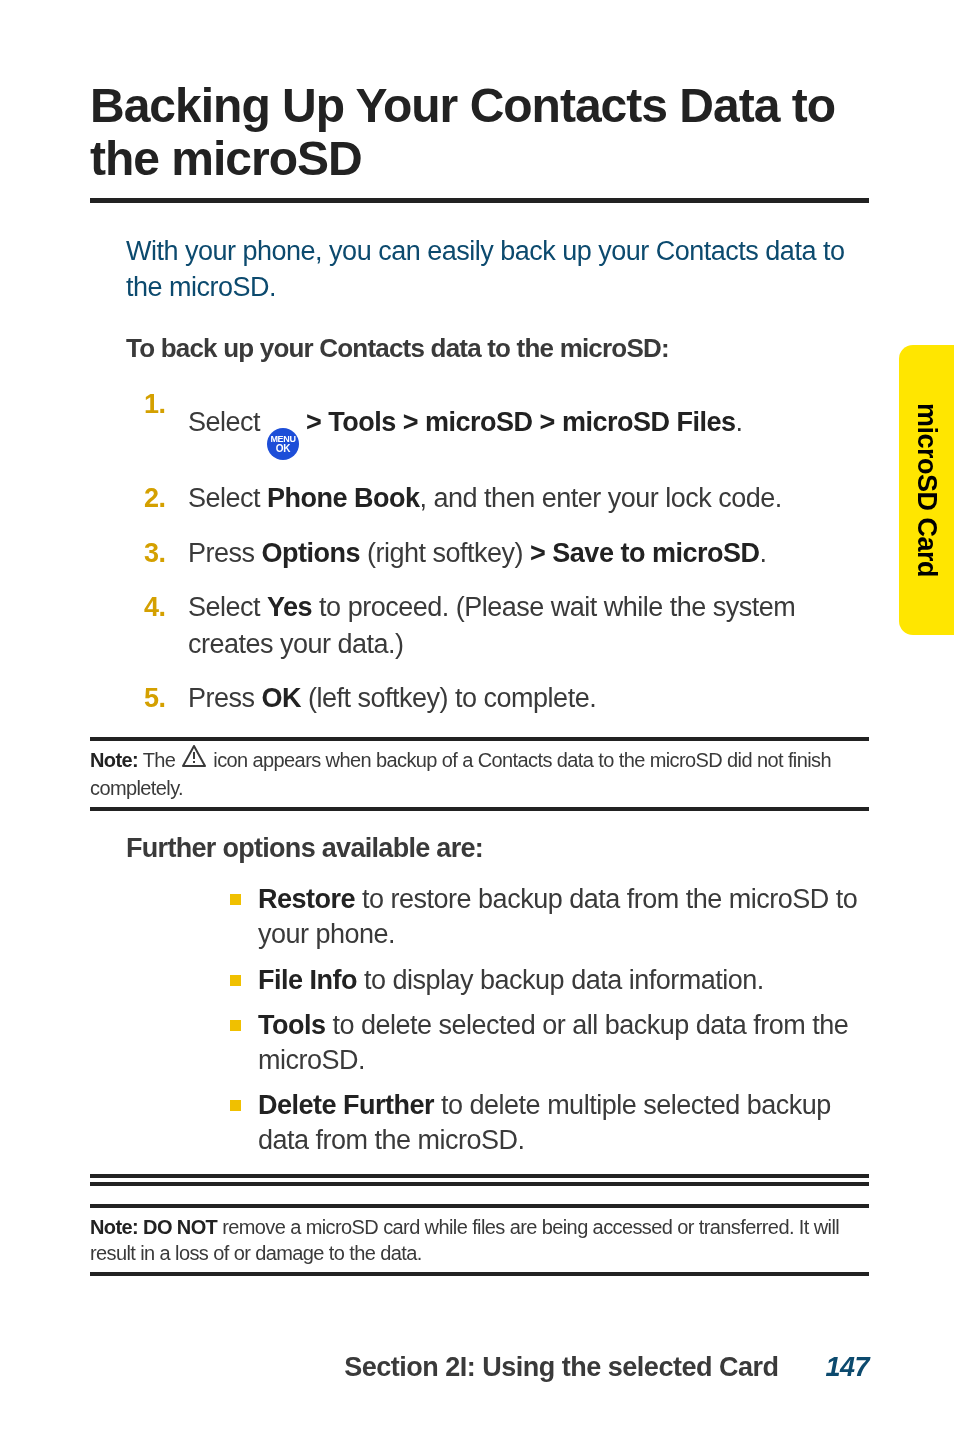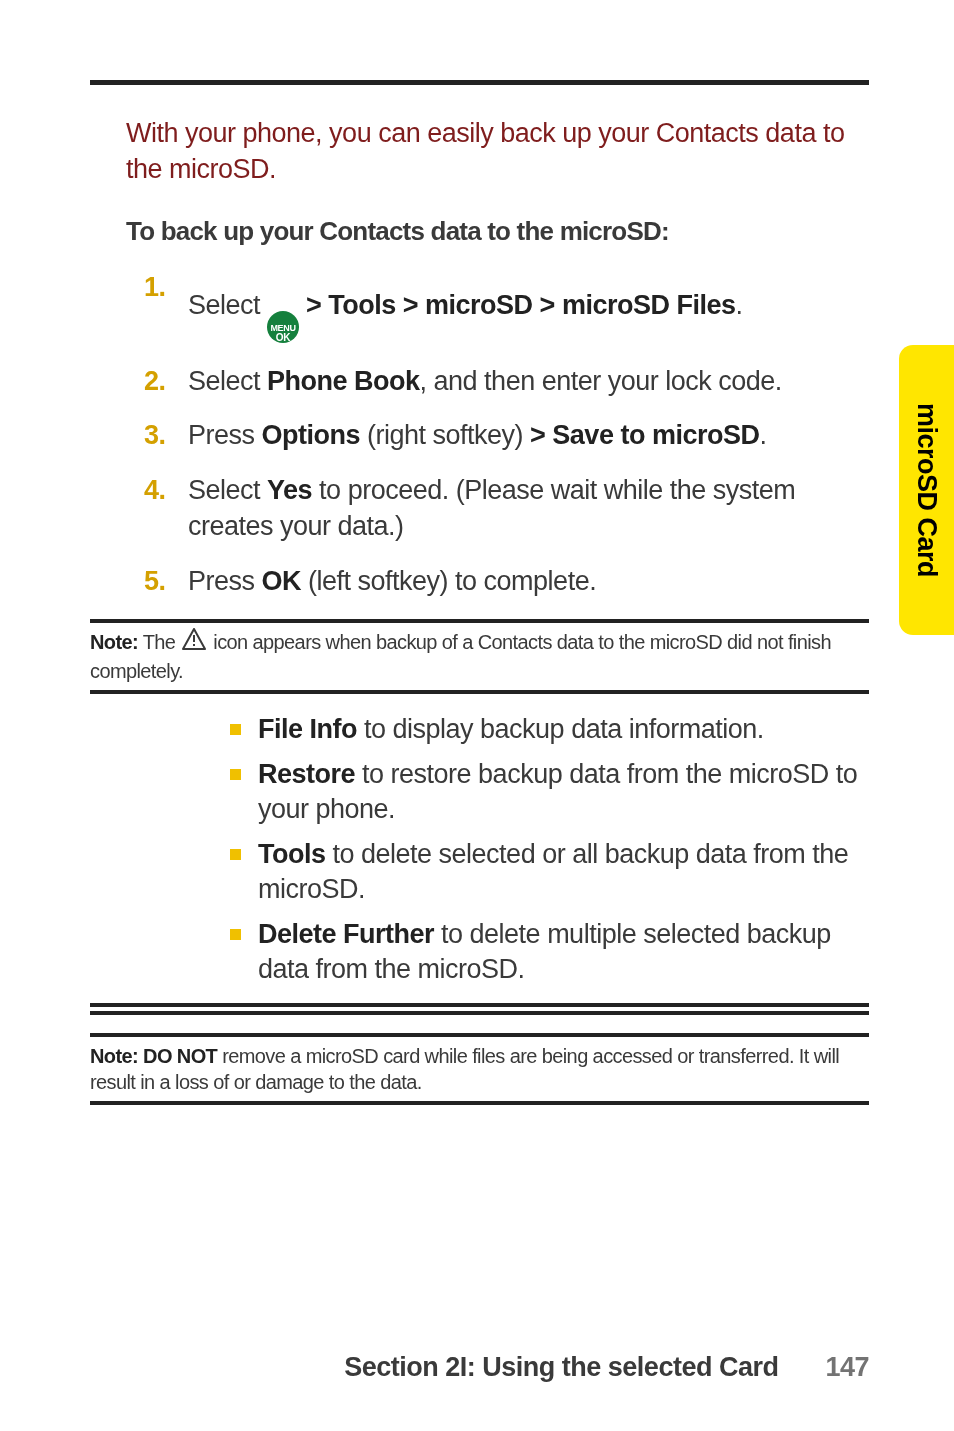--- a/index.html
+++ b/index.html
@@ -46,21 +46,21 @@
   }
   .title-rule {
     border: none;
     border-top: 5px solid #222;
     margin-bottom: 30px;
   }
   .intro {
     font-size: 27px;
     line-height: 1.35;
     margin: 0 0 28px 36px;
-    color: #7f1d1d;
+    color: #0c4a6e;
     letter-spacing: -0.5px;
   }
   .sub-bold {
     font-size: 26px;
     font-weight: 700;
     margin: 0 0 22px 36px;
     letter-spacing: -0.8px;
   }
   ol.steps {
     list-style: none;
@@ -78,22 +78,22 @@
     color: #d4a000;
     font-weight: 800;
     min-width: 44px;
     flex-shrink: 0;
   }
   ol.steps li .step-body { flex: 1; }
   .menu-ok {
     display: inline-flex;
     flex-direction: column;
     align-items: center;
-    justify-content: flex-end;
-    background: #15803d;
+    justify-content: center;
+    background: #1d4ed8;
     color: #fff;
     border-radius: 50%;
     width: 32px;
     height: 32px;
     font-size: 9px;
     font-weight: 700;
     line-height: 1;
     vertical-align: middle;
     position: relative;
     top: -2px;
@@ -154,34 +154,36 @@
     position: absolute;
     bottom: 48px;
     right: 85px;
     left: 90px;
     text-align: right;
     font-size: 27px;
     font-weight: 700;
     letter-spacing: -0.5px;
   }
   .footer .pagenum {
-    color: #737373;
+    color: #0c4a6e;
     margin-left: 40px;
+    font-style: italic;
   }
   strong, b { font-weight: 700; color: #222; }
 </style>
 </head>
 <body>
 
 <div class="page">
 
   <div class="side-tab">
     <span>microSD Card</span>
   </div>
 
+  <h1 class="title">Backing Up Your Contacts Data to the microSD</h1>
   <hr class="title-rule">
 
   <p class="intro">With your phone, you can easily back up your Contacts data to the microSD.</p>
 
   <p class="sub-bold">To back up your Contacts data to the microSD:</p>
 
   <ol class="steps">
     <li>
       <span class="num">1.</span>
       <span class="step-body">
@@ -220,24 +222,25 @@
   <hr class="hr-thick">
   <div class="note-block">
     <b>Note:</b><span> The </span><span class="warn-icon"><svg width="24" height="22" viewBox="0 0 24 22">
           <polygon points="12,1 23,21 1,21" fill="none" stroke="#3a3a3a" stroke-width="2" stroke-linejoin="round"></polygon>
           <rect x="11" y="7" width="2" height="7" fill="#3a3a3a"></rect>
           <rect x="11" y="16" width="2" height="2" fill="#3a3a3a"></rect>
         </svg></span><span> icon appears when backup of a Contacts data to the microSD did not finish completely.</span>
   </div>
   <hr class="hr-thick bottom">
 
+  <p class="further">Further options available are:</p>
 
   <ul class="bullets">
+    <li><b>Restore</b><span> to restore backup data from the microSD to your phone.</span></li>
     <li><b>File Info</b><span> to display backup data information.</span></li>
-    <li><b>Restore</b><span> to restore backup data from the microSD to your phone.</span></li>
     <li><b>Tools</b><span> to delete selected or all backup data from the microSD.</span></li>
     <li><b>Delete Further</b><span> to delete multiple selected backup data from the microSD.</span></li>
   </ul>
 
   <hr class="hr-thick">
   <hr class="hr-thick bottom">
 
   <hr class="hr-thick">
   <div class="note-block">
     <b>Note: DO NOT</b><span> remove a microSD card while files are being accessed or transferred. It will result in a loss of or damage to the data.</span>

